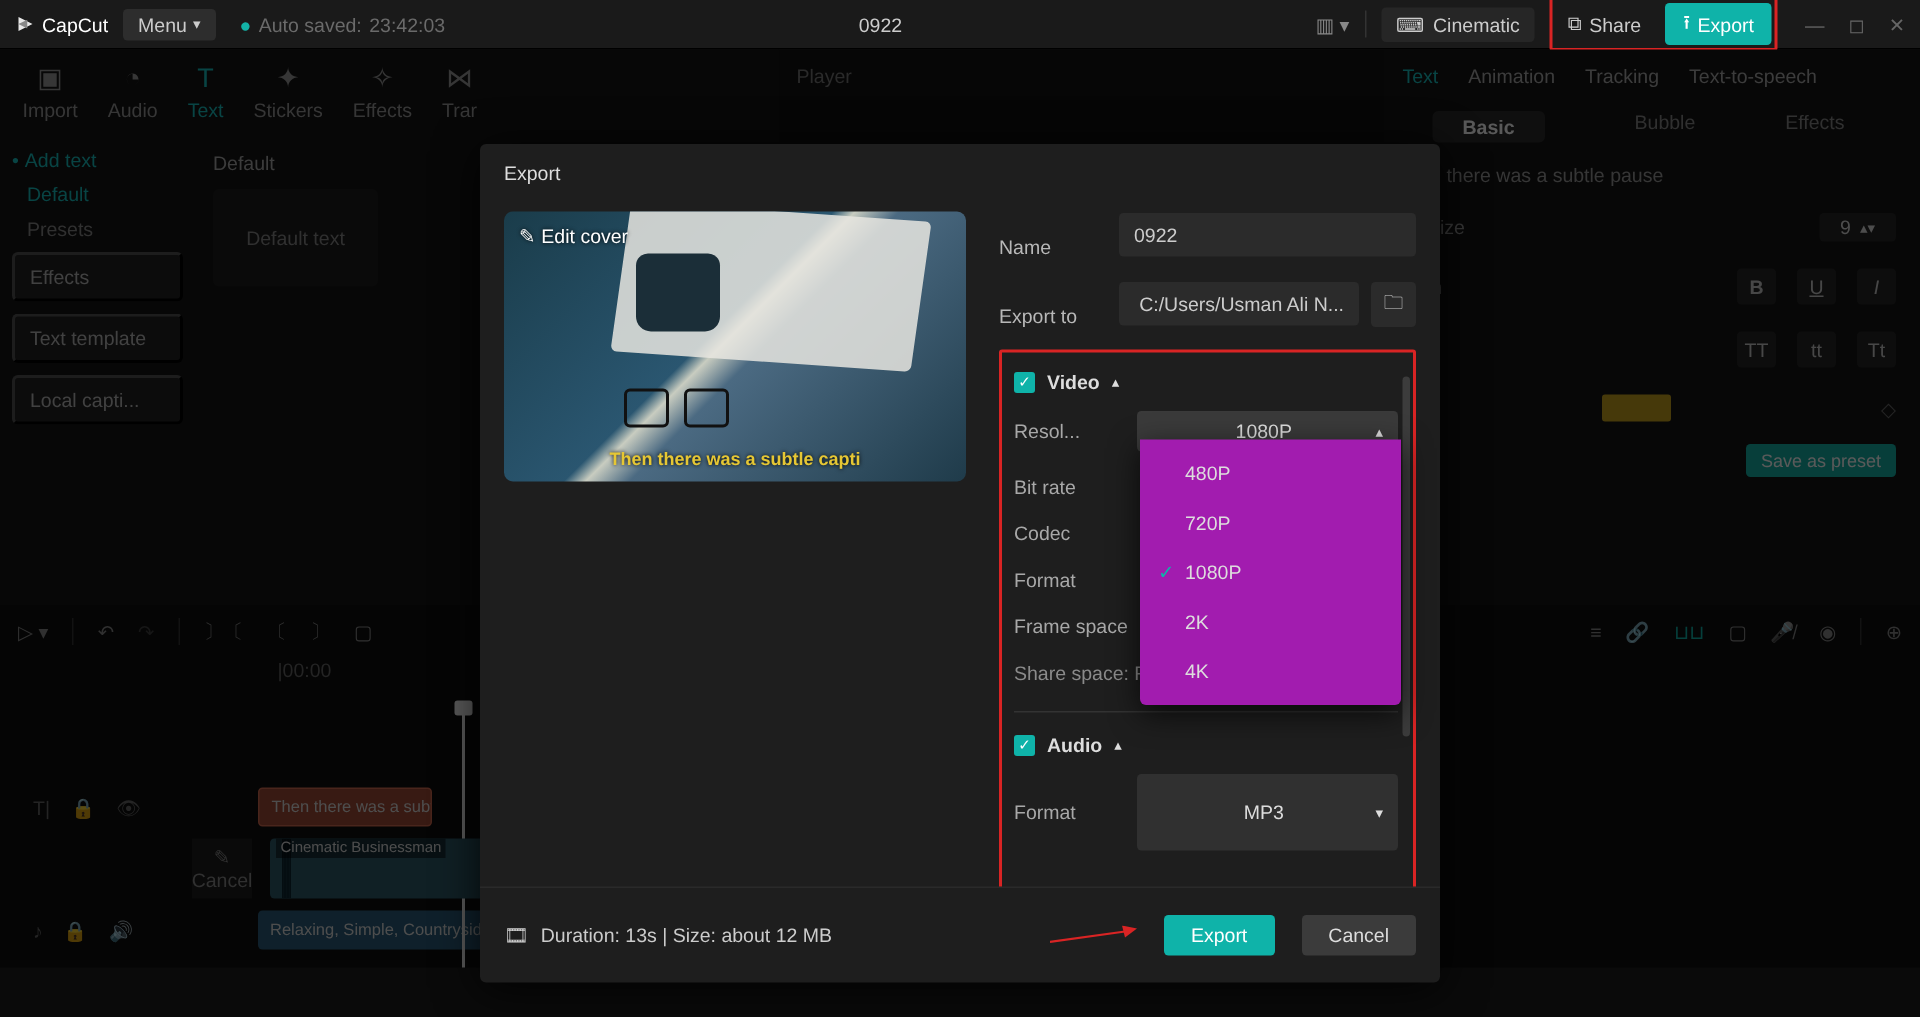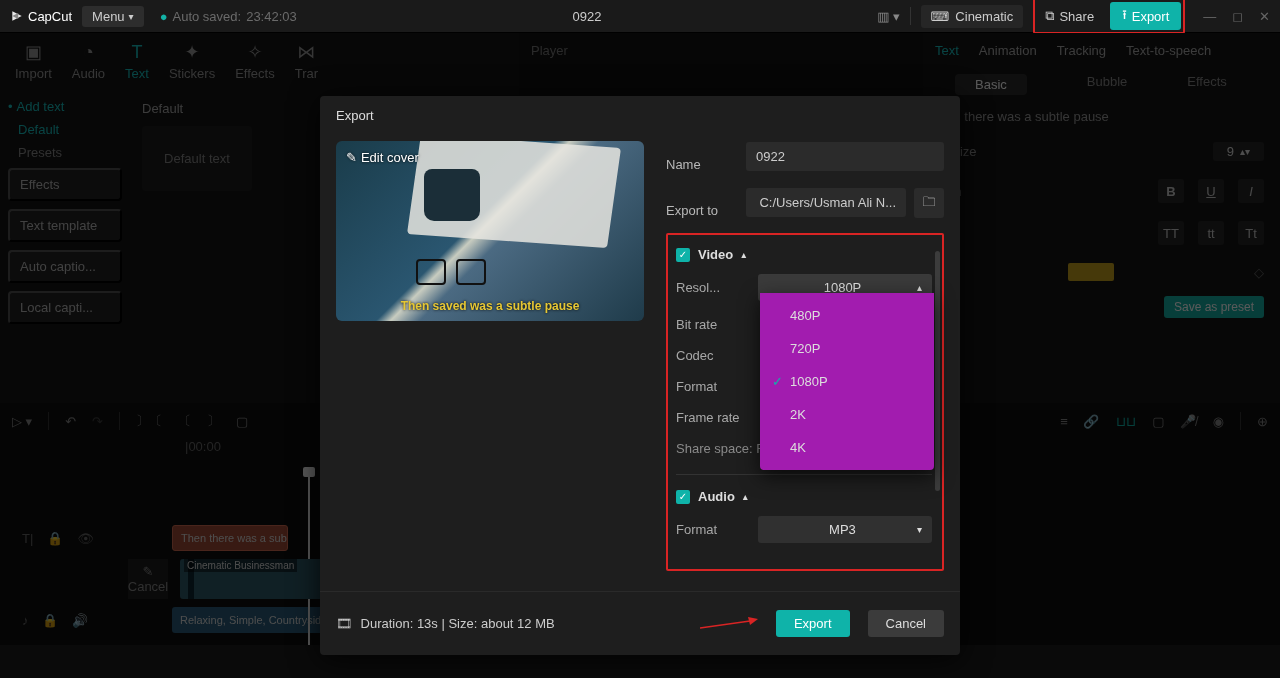--- a/index.html
+++ b/index.html
@@ -36,21 +36,21 @@
 .side-active { color: #17c1c1; display:flex; align-items:center; gap:4px; }
 .side-btn { background: #232323; color: #bbb; padding: 7px 10px; border-radius: 4px; text-align: left; width: 100%; overflow: hidden; white-space: nowrap; text-overflow: ellipsis; }
 .preset-area { flex: 1; padding: 12px; }
 .def-label { color: #aaa; margin-bottom: 10px; }
 .def-tile { width: 110px; height: 65px; background: #1d1d1d; border-radius: 4px; display: flex; align-items: center; justify-content: center; color: #888; }
 .player-pane { width: 404px; background: #121212; padding: 10px 12px; color: #777; }
 .right-pane { flex: 1; background: #151515; padding: 0 12px; }
 .right-tabs { display: flex; gap: 20px; padding: 10px 0; color: #aaa; }
 .right-tabs .on { color: #17c1c1; }
 .right-subtabs { display: flex; gap: 60px; padding: 6px 20px; color: #888; }
-.right-subtabs .on { color: #fff; background: #2c2c2c; padding: 3px 20px; border-radius: 4px; }
+.right-subtabs .on { color: #fff; background: #2c2c2c; padding: 3px 20px; border-radius: 4px; font-weight: bold; }
 .right-content { padding: 8px 4px; color: #999; display:flex; flex-direction:column; gap:18px; }
 .ctrl-row { display: flex; align-items: center; justify-content: space-between; }
 .numfield { background: #262626; padding: 2px 14px; border-radius: 3px; color: #ddd; display:flex; align-items:center; gap:6px; }
 .fmt-btns { display: flex; gap: 14px; }
 .fmt-btn { width: 26px; height: 24px; background: #262626; border-radius: 3px; display:flex; align-items:center; justify-content:center; color:#ccc; }
 .color-swatch { width: 46px; height: 18px; background: #c9a21c; border-radius: 2px; }
 .savepreset { background: #13b2a6; color: #fff; padding: 4px 10px; border-radius: 3px; font-size:12px; }
 
 
 .timeline-wrap { height: calc(100% - 370px); background: #0e0e0e; display:flex; flex-direction:column; }
@@ -192,21 +192,20 @@
               <span>Trar</span>
             </div>
         </div>
         <div class="subpane">
           <div class="sidecol">
             <div class="side-active">• <span>Add text</span></div>
             <div style="color:#17c1c1; padding-left:10px;">Default</div>
             <div style="color:#888; padding-left:10px;">Presets</div>
             <button class="side-btn">Effects</button>
             <button class="side-btn">Text template</button>
-            <button class="side-btn">Auto captio...</button>
             <button class="side-btn">Local capti...</button>
           </div>
           <div class="preset-area">
             <div class="def-label">Default</div>
             <div class="def-tile">Default text</div>
           </div>
         </div>
       </div>
       <div class="player-pane"><span>Player</span></div>
       <div class="right-pane">
@@ -335,21 +334,21 @@
       <div class="modal-body">
         <div class="mod-left">
           <div class="cover-box">
             <div class="paper"></div>
             <div class="mug"></div>
             <div class="glasses"></div>
             <div class="editcover">
                 <span>✎</span>
                 <span>Edit cover</span>
               </div>
-            <div class="subtitle">Then saved was a subtle pause</div>
+            <div class="subtitle">Then there was a subtle capti</div>
           </div>
         </div>
         <div class="mod-right">
           <div class="fr">
             <div class="lbl">Name</div>
             <div class="txtfield">0922</div>
           </div>
           <div class="fr">
             <div class="lbl">Export to</div>
             <div class="pathrow">
@@ -384,36 +383,36 @@
             <div class="sel-row">
                 <span class="lbl">Bit rate</span>
               </div>
             <div class="sel-row">
                 <span class="lbl">Codec</span>
               </div>
             <div class="sel-row">
                 <span class="lbl">Format</span>
               </div>
             <div class="sel-row">
-                <span class="lbl">Frame rate</span>
+                <span class="lbl">Frame space</span>
               </div>
             <div class="cs-row">
               <span>Share space:</span>
               <span>Rec. 709 SDR</span>
             </div>
             <div class="hr"></div>
             <div class="section-head">
               <span class="chk">✓</span>
               <b>Audio</b>
               <span class="chev">▴</span>
             </div>
             <div class="sel-row">
               <span class="lbl">Format</span>
               <div class="dropdown">
-                <span style="margin:0 auto;">MP3</span>
+                <span style="margin:12px auto;">MP3</span>
                   <span class="chev">▾</span>
               </div>
             </div>
           </div>
         </div>
       </div>
       <div class="modal-footer">
         <div class="duration">
           <span>🎞</span>
           <span>Duration: 13s | Size: about 12 MB</span>

